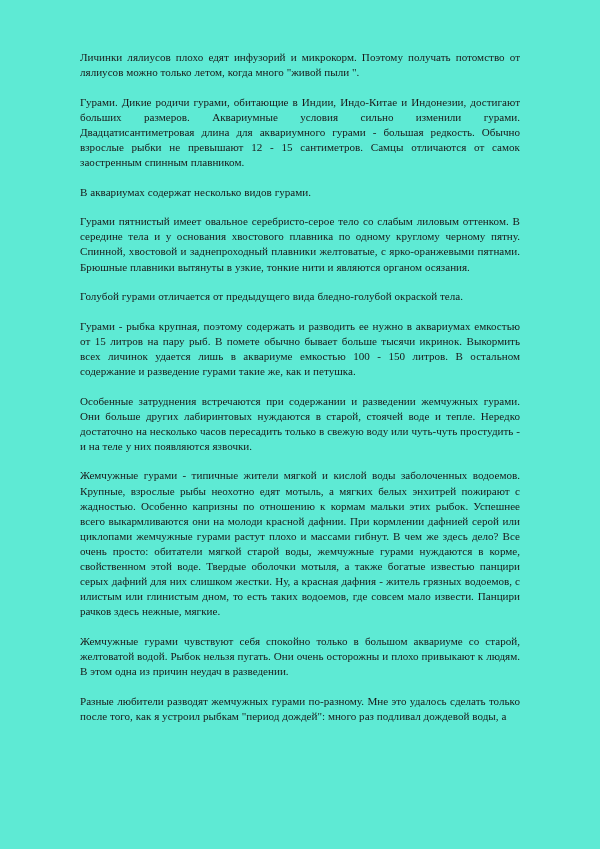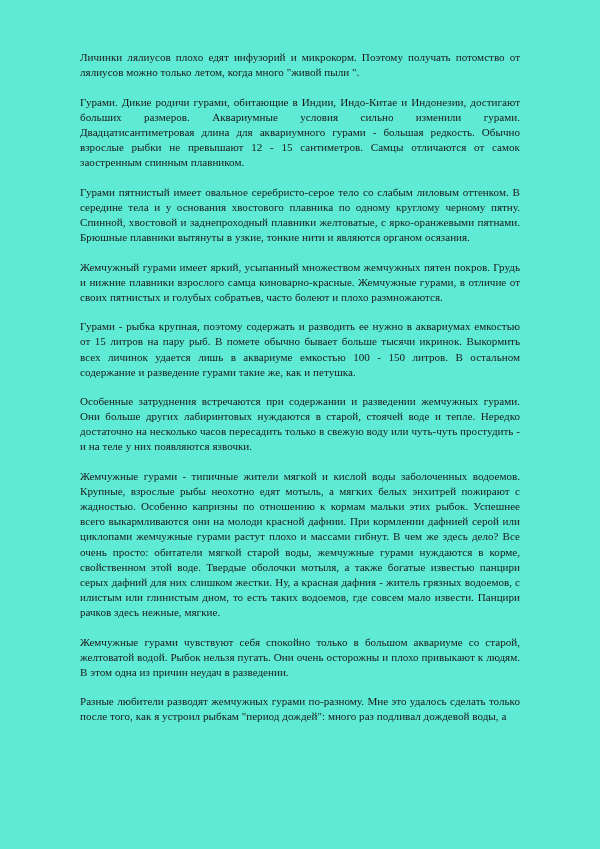--- a/index.html
+++ b/index.html
@@ -45,25 +45,26 @@
 </head>
 <body>
 
 <div id="page">
   <div id="body-text">
 
     <p class="para">Личинки лялиусов плохо едят инфузорий и микрокорм. Поэтому получать потомство от лялиусов можно только летом, когда много "живой пыли ".</p>
 
     <p class="para">Гурами. Дикие родичи гурами, обитающие в Индии, Индо-Китае и Индонезии, достигают больших размеров. Аквариумные условия сильно изменили гурами. Двадцатисантиметровая длина для аквариумного гурами - большая редкость. Обычно взрослые рыбки не превышают 12 - 15 сантиметров. Самцы отличаются от самок заостренным спинным плавником.</p>
 
+    <p class="para">В аквариумах содержат несколько видов гурами.</p>
 
     <p class="para">Гурами пятнистый имеет овальное серебристо-серое тело со слабым лиловым оттенком. В середине тела и у основания хвостового плавника по одному круглому черному пятну. Спинной, хвостовой и заднепроходный плавники желтоватые, с ярко-оранжевыми пятнами. Брюшные плавники вытянуты в узкие, тонкие нити и являются органом осязания.</p>
 
+    <p class="para">Голубой гурами отличается от предыдущего вида бледно-голубой окраской тела.</p>
 
-    <p class="para">Жемчужный гурами имеет яркий, усыпанный множеством жемчужных пятен покров. Грудь и нижние плавники взрослого самца киноварно-красные. Жемчужные гурами, в отличие от своих пятнистых и голубых собратьев, часто болеют и плохо размножаются.</p>
 
 
     <p class="para">Гурами - рыбка крупная, поэтому содержать и разводить ее нужно в аквариумах емкостью от 15 литров на пару рыб. В помете обычно бывает больше тысячи икринок. Выкормить всех личинок удается лишь в аквариуме емкостью 100 - 150 литров. В остальном содержание и разведение гурами такие же, как и петушка.</p>
 
     <p class="para">Особенные затруднения встречаются при содержании и разведении жемчужных гурами. Они больше других лабиринтовых нуждаются в старой, стоячей воде и тепле. Нередко достаточно на несколько часов пересадить только в свежую воду или чуть-чуть простудить - и на теле у них появляются язвочки.</p>
 
     <p class="para">Жемчужные гурами - типичные жители мягкой и кислой воды заболоченных водоемов. Крупные, взрослые рыбы неохотно едят мотыль, а мягких белых энхитрей пожирают с жадностью. Особенно капризны по отношению к кормам мальки этих рыбок. Успешнее всего выкармливаются они на молоди красной дафнии. При кормлении дафнией серой или циклопами жемчужные гурами растут плохо и массами гибнут. В чем же здесь дело? Все очень просто: обитатели мягкой старой воды, жемчужные гурами нуждаются в корме, свойственном этой воде. Твердые оболочки мотыля, а также богатые известью панцири серых дафний для них слишком жестки. Ну, а красная дафния - житель грязных водоемов, с илистым или глинистым дном, то есть таких водоемов, где совсем мало извести. Панцири рачков здесь нежные, мягкие.</p>
 
     <p class="para">Жемчужные гурами чувствуют себя спокойно только в большом аквариуме со старой, желтоватой водой. Рыбок нельзя пугать. Они очень осторожны и плохо привыкают к людям. В этом одна из причин неудач в разведении.</p>
 

